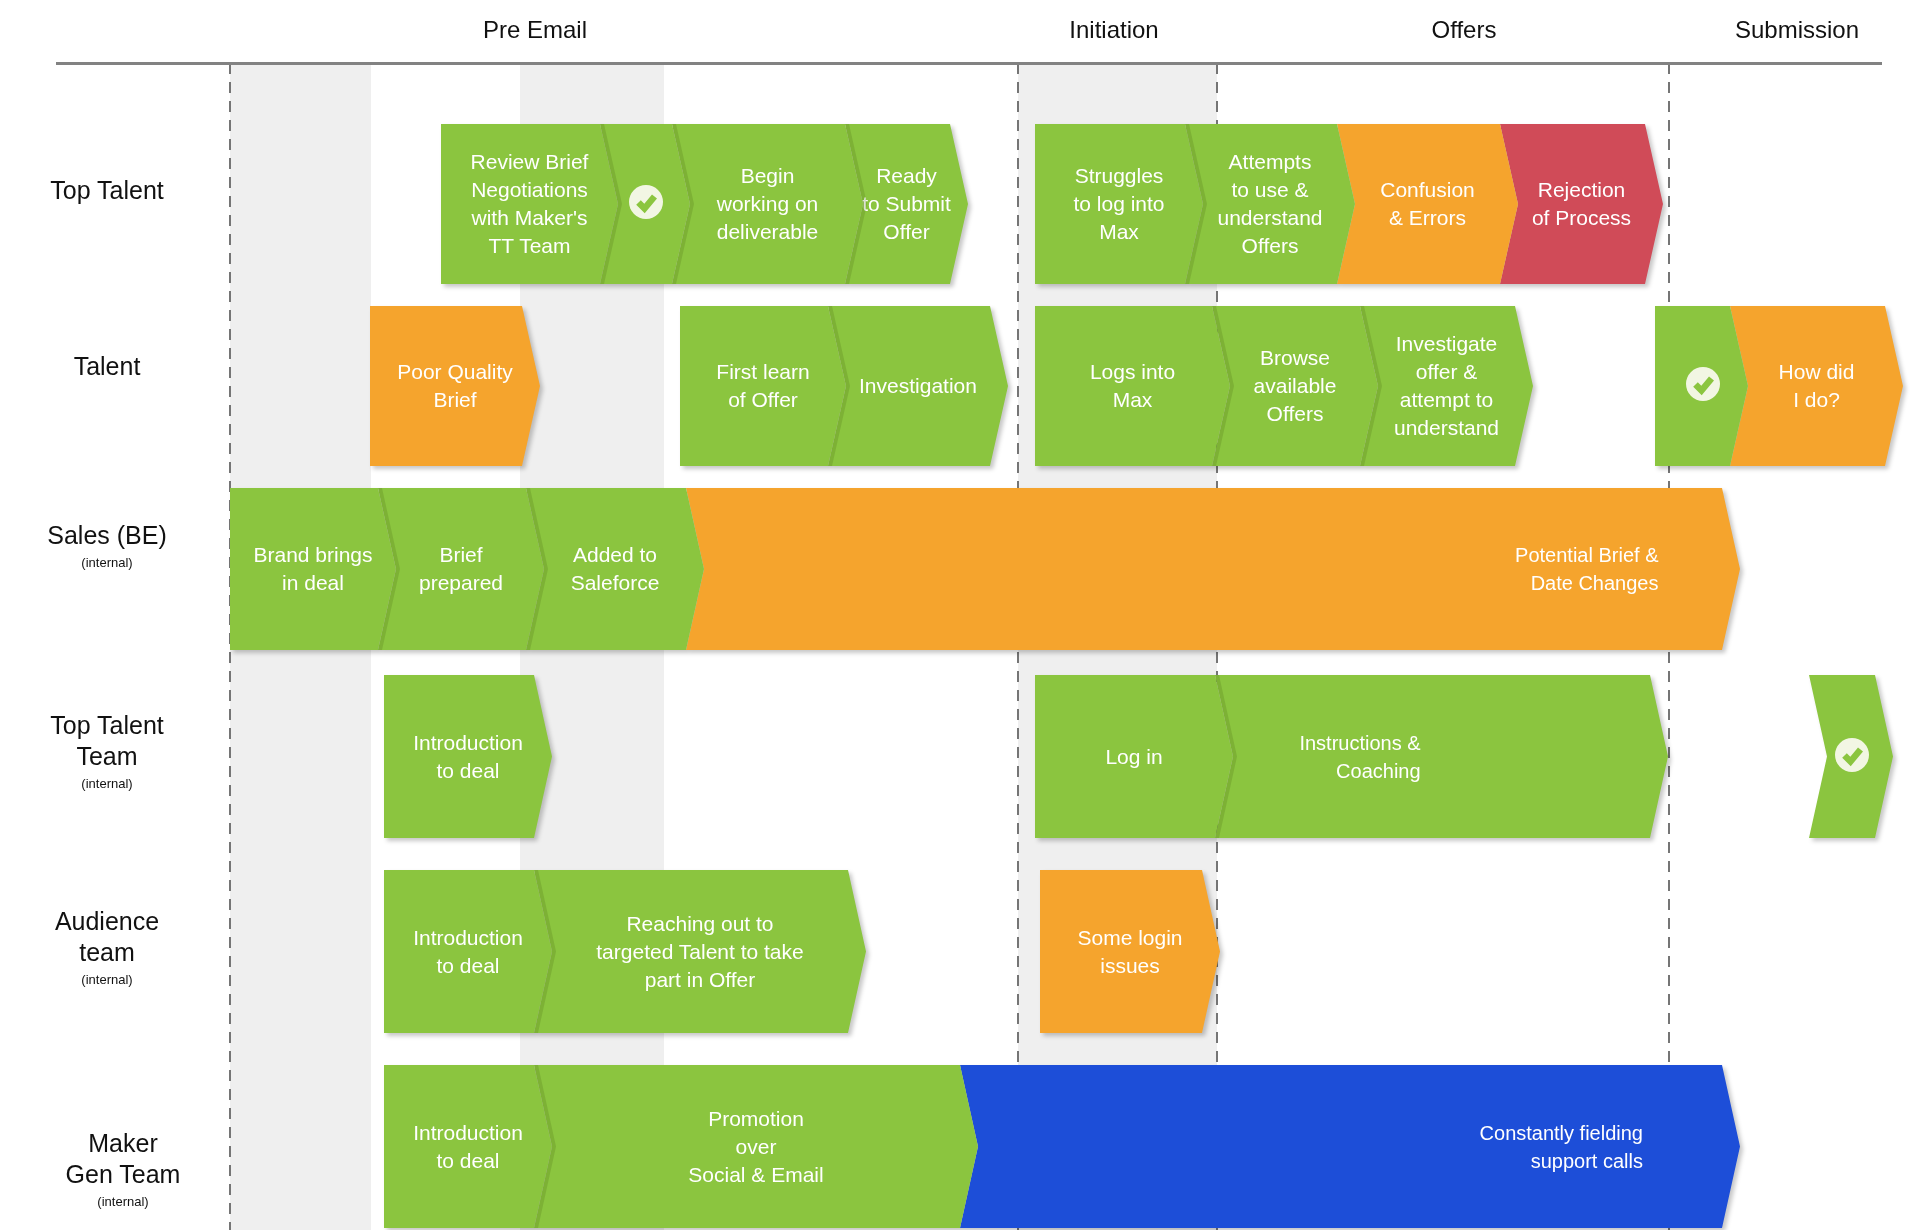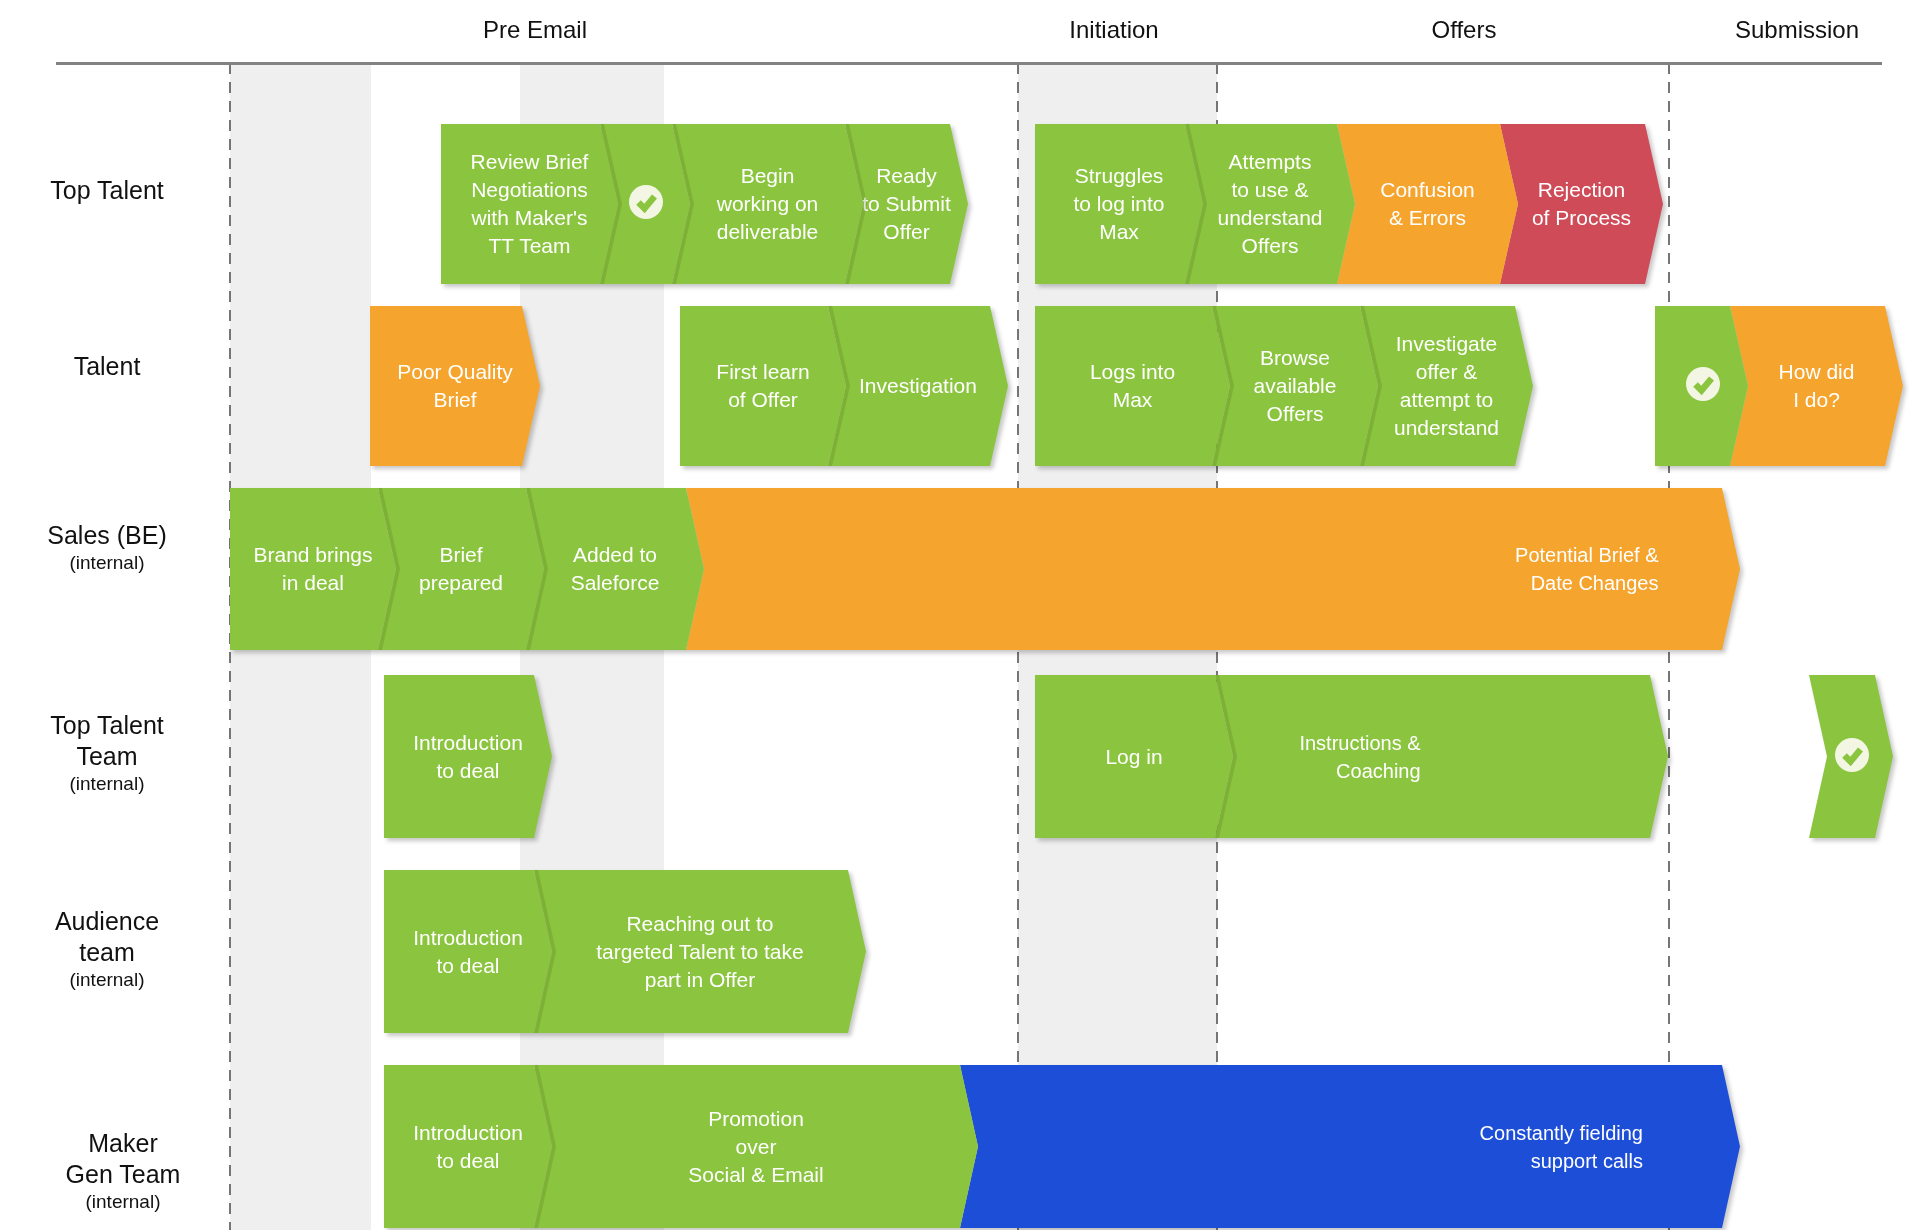--- a/index.html
+++ b/index.html
@@ -8,21 +8,21 @@
   #canvas{position:relative;width:1920px;height:1230px;background:#fff;}
   .band{position:absolute;top:63px;bottom:0;background:#efefef;}
   .dash{position:absolute;top:63px;bottom:0;width:2px;
         background:repeating-linear-gradient(180deg,#757575 0 11px,transparent 11px 19px);}
   .header-line{position:absolute;height:3px;background:#828282;}
   .phase-label{position:absolute;top:16px;transform:translateX(-50%);
         font-size:24px;color:#111;white-space:nowrap;}
   .lane-label{position:absolute;width:214px;left:0;transform:translateY(-50%);
         text-align:center;color:#111;}
   .lane-main{font-size:25px;line-height:31px;white-space:pre-line;}
-  .lane-sub{font-size:19px;line-height:24px;}
+  .lane-sub{font-size:13px;line-height:24px;}
   .group{position:absolute;left:0;width:1920px;
         filter:drop-shadow(3px 3px 2px rgba(0,0,0,0.22));}
   .seg{position:absolute;top:0;height:100%;display:flex;align-items:center;justify-content:center;}
   .seg .txt{width:100%;text-align:center;color:#fff;font-size:21px;line-height:28px;
         white-space:pre-line;}
   .seg .txt-abs{position:absolute;top:50%;transform:translate(-50%,-50%);
         text-align:right;color:#fff;font-size:20px;line-height:28px;white-space:pre-line;}
   .seam{position:absolute;top:0;height:100%;width:22px;background:rgba(60,90,10,0.18);z-index:300;}
   .chk{position:absolute;top:50%;transform:translate(-50%,-50%);z-index:250;}
 </style>
@@ -206,20 +206,26 @@
         <div class="txt">Introduction
 to deal</div>
       </div>
       <div class="seg" style="left: 534px; width: 332px; background: rgb(139, 197, 63); z-index: 99; clip-path: polygon(0px 0px, calc(100% - 18px) 0px, 100% 50%, calc(100% - 18px) 100%, 0px 100%, 18px 50%);">
         <div class="txt">Reaching out to
 targeted Talent to take
 part in Offer</div>
       </div>
       <div class="seam" style="left: 534px; clip-path: polygon(0px 0px, 4px 0px, 22px 50%, 4px 100%, 0px 100%, 18px 50%);"></div>
     </div>
+    <div class="group" style="top: 870px; height: 163px;">
+      <div class="seg" style="left: 1040px; width: 180px; background: rgb(245, 164, 45); z-index: 100; clip-path: polygon(0px 0px, calc(100% - 18px) 0px, 100% 50%, calc(100% - 18px) 100%, 0px 100%);">
+        <div class="txt">Some login
+issues</div>
+      </div>
+    </div>
     <div class="group" style="top: 1065px; height: 163px;">
       <div class="seg" style="left: 384px; width: 168px; background: rgb(139, 197, 63); z-index: 100; clip-path: polygon(0px 0px, calc(100% - 18px) 0px, 100% 50%, calc(100% - 18px) 100%, 0px 100%);">
         <div class="txt">Introduction
 to deal</div>
       </div>
       <div class="seg" style="left: 534px; width: 444px; background: rgb(139, 197, 63); z-index: 99; clip-path: polygon(0px 0px, calc(100% - 18px) 0px, 100% 50%, calc(100% - 18px) 100%, 0px 100%, 18px 50%);">
         <div class="txt">Promotion
 over
 Social &amp; Email</div>
       </div>

